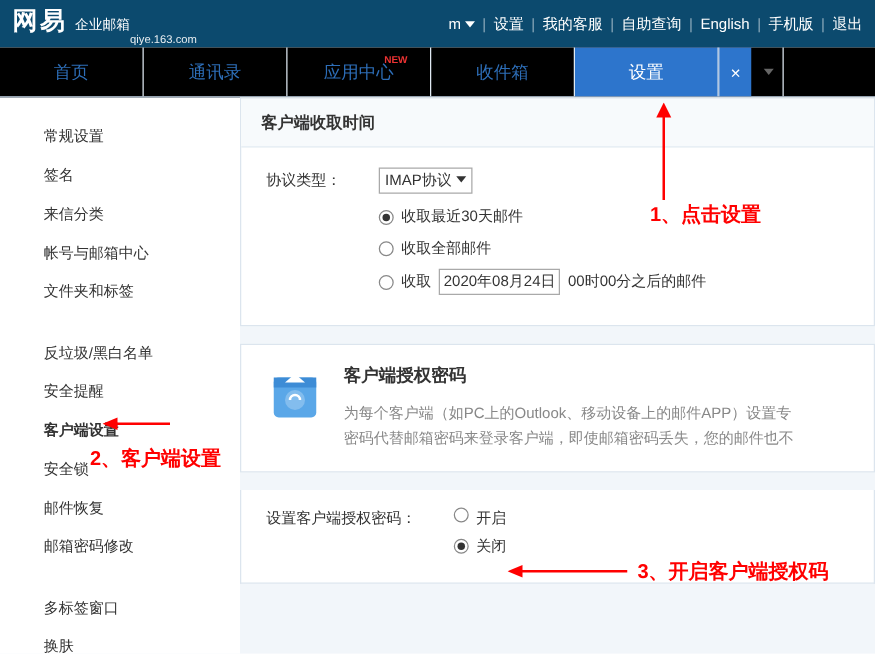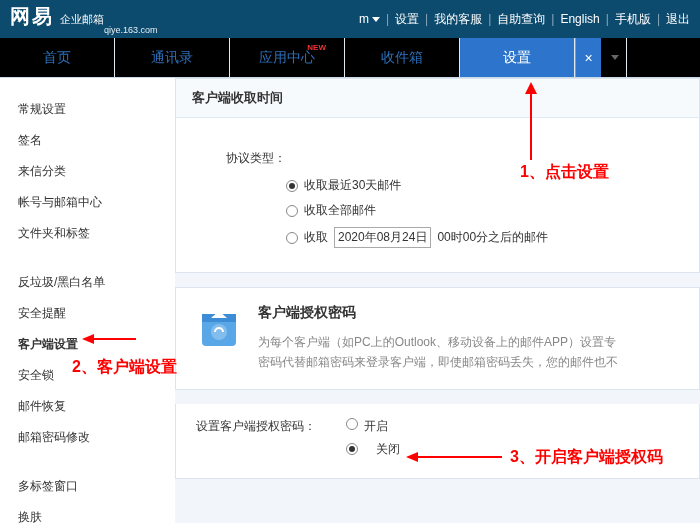--- a/index.html
+++ b/index.html
@@ -17,31 +17,31 @@
 
 .tabs { display: flex; height: 40px; background: #000000; border-bottom: 1px solid #c6d8ea; }
 .tab { flex: 0 0 auto; width: 115px; display: flex; align-items: center; justify-content: center; font-size: 14px; color: #2d6eb8; border-right: 1px solid #dfe9f2; cursor: pointer; position: relative; }
 .tab.active { background: #2d75cc; color: #fff; }
 .tab .new-badge { position: absolute; top: 5px; right: 18px; font-size: 8px; color: #e33; font-weight: bold; }
 .tab-close { background: #2d75cc; color: #fff; width: 26px; display: flex; align-items: center; justify-content: center; border-left: 1px solid rgba(255,255,255,0.3); cursor: pointer; font-size: 14px; }
 .tab-drop { width: 26px; display: flex; align-items: center; justify-content: center; border-right: 1px solid #dfe9f2; cursor: pointer; }
 .tab-drop .caret-down { border-top-color: #666; }
 
 .body-area { display: flex; height: calc(523px - 78px); }
-.sidebar { width: 175px; padding: 16px 0 0 18px; }
+.sidebar { width: 175px; padding: 16px 0 0 18px; margin-left: 17px; }
 .side-item { font-size: 12px; color: #333; padding: 7px 0; cursor: pointer; position: relative; }
 .side-item.selected { font-weight: bold; }
 .side-gap { height: 18px; }
 
 .main { flex: 1; background: #f2f6fa; padding: 0; overflow: hidden; }
 .panel { background: #fff; border: 1px solid #dce5ee; margin: 0 0 14px 0; }
 .panel-head { background: #f7fafc; border-bottom: 1px solid #e3ebf2; padding: 10px 16px; font-size: 13px; font-weight: bold; color: #333; }
 .panel-body { padding: 16px 20px; font-size: 12px; color: #333; }
 .row { display: flex; align-items: center; margin-bottom: 10px; }
-.label { width: 90px; text-align: right; margin-top: 16px; }
+.label { width: 90px; text-align: left; }
 .select { border: 1px solid #a9a9a9; padding: 1px 16px 1px 4px; font-size: 12px; background: #fff; position: relative; display: inline-block; }
 .select::after { content: ""; position: absolute; right: 4px; top: 6px; width: 0; height: 0; border-left: 4px solid transparent; border-right: 4px solid transparent; border-top: 5px solid #333; }
 .radio-row { margin-left: 90px; margin-bottom: 8px; display: flex; align-items: center; gap: 6px; }
 .radio { width: 12px; height: 12px; border: 1px solid #888; border-radius: 50%; display: inline-block; position: relative; }
 .radio.checked::after { content: ""; position: absolute; width: 6px; height: 6px; background: #333; border-radius: 50%; top: 2px; left: 2px; }
 .date-input { border: 1px solid #a9a9a9; padding: 1px 3px; font-size: 12px; background: #fff; }
 
 .authpanel .panel-body { display: flex; gap: 16px; }
 .trash-icon { width: 46px; height: 46px; flex: 0 0 46px; }
 .auth-text .title { font-size: 14px; font-weight: bold; margin-bottom: 10px; color: #333; }
@@ -124,20 +124,21 @@
     <div class="side-item">多标签窗口</div>
     <div class="side-item">换肤</div>
   </div>
 
   <div class="main">
     <div class="panel">
       <div class="panel-head">客户端收取时间</div>
       <div class="panel-body">
         <div class="row">
           <span class="label">协议类型：</span>
+          <span class="select"><span>IMAP协议</span></span>
         </div>
         <div class="radio-row">
           <span class="radio checked"></span>
           <span>收取最近30天邮件</span>
         </div>
         <div class="radio-row">
           <span class="radio"></span>
           <span>收取全部邮件</span>
         </div>
         <div class="radio-row">
@@ -169,21 +170,21 @@
     </div>
 
     <div class="auth-set">
       <div class="row2">
         <span class="lbl">设置客户端授权密码：</span>
         <div class="radio-col">
           <div style="display:flex;align-items:flex-start;gap:6px;">
             <span class="radio"></span>
             <span>开启</span>
           </div>
-          <div style="display:flex;align-items:center;gap:18px;">
+          <div style="display:flex;align-items:center;gap:6px;">
             <span class="radio checked"></span>
             <span>关闭</span>
           </div>
         </div>
       </div>
     </div>
   </div>
 </div>
 
 <div class="anno" style="top:162px; left:520px;">1、点击设置</div>

